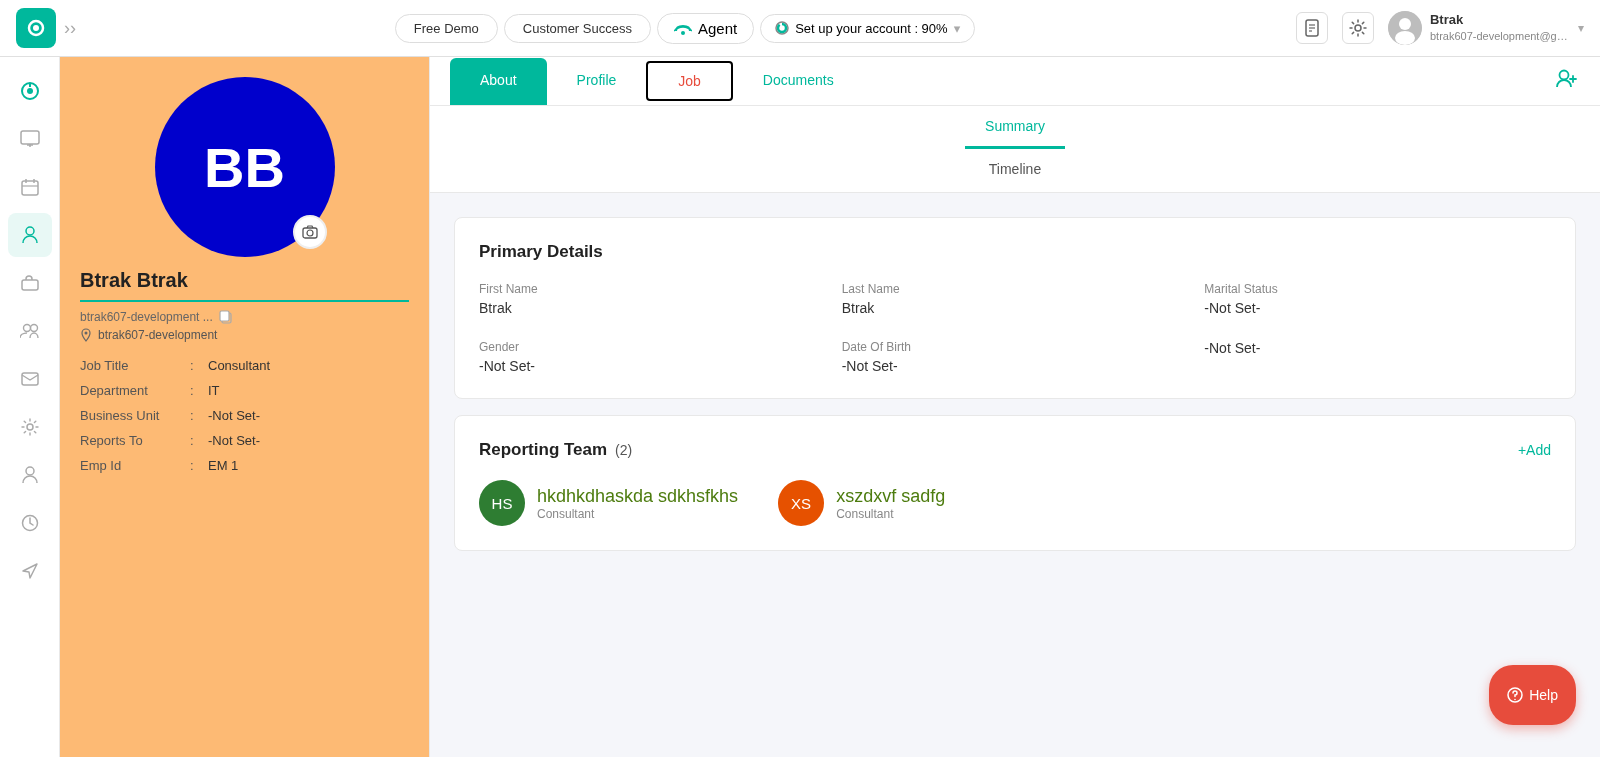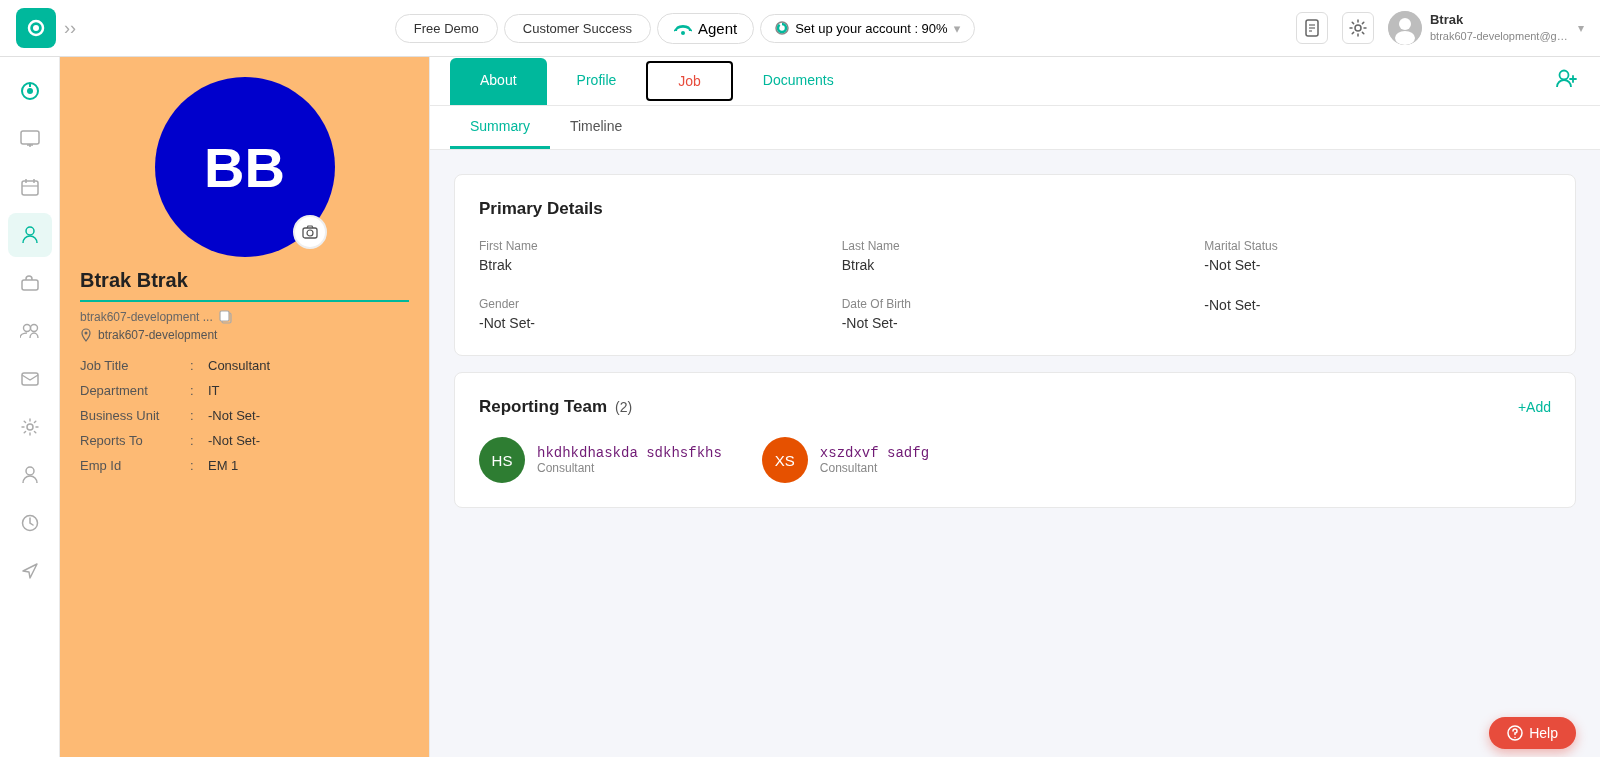--- a/index.html
+++ b/index.html
@@ -219,20 +219,21 @@
     }
 
     
     .sub-tabs-bar {
       display: flex;
       align-items: center;
       background: #fff;
       border-bottom: 1px solid #e8e8e8;
       padding: 0 20px;
       gap: 0;
+      flex-direction: column;
     }
     .sub-tab-item {
       padding: 12px 20px;
       font-size: 14px;
       cursor: pointer;
       color: #555;
       border-bottom: 3px solid transparent;
     }
     .sub-tab-item.active {
       color: #00b89c;
@@ -313,38 +314,37 @@
       gap: 12px;
     }
     .member-avatar {
       width: 46px; height: 46px;
       border-radius: 50%;
       display: flex; align-items: center; justify-content: center;
       font-size: 15px; font-weight: 400; color: #fff;
       flex-shrink: 0;
     }
     .member-name {
-      font-size: 14px;
+      font-size: 18px;
       font-weight: 500;
-      color: #701a75;
-      font-family: Liberation Mono, monospace;
+      color: #4d7c0f;
     }
     .member-role {
       font-size: 12px;
       color: #888;
     }
 
     
     .help-btn {
       position: fixed;
-      bottom: 8px; right: 24px;
+      bottom: 32px; right: 24px;
       background: #e74c3c;
       color: #fff;
       border-radius: 24px;
-      padding: 8px 18px;
+      padding: 22px 18px;
       display: flex; align-items: center; gap: 6px;
       font-size: 14px; font-weight: 500;
       cursor: pointer;
       box-shadow: 0 4px 12px rgba(231,76,60,0.4);
     }
   </style>
 </head>
 <body>
 
 <div class="topnav">

